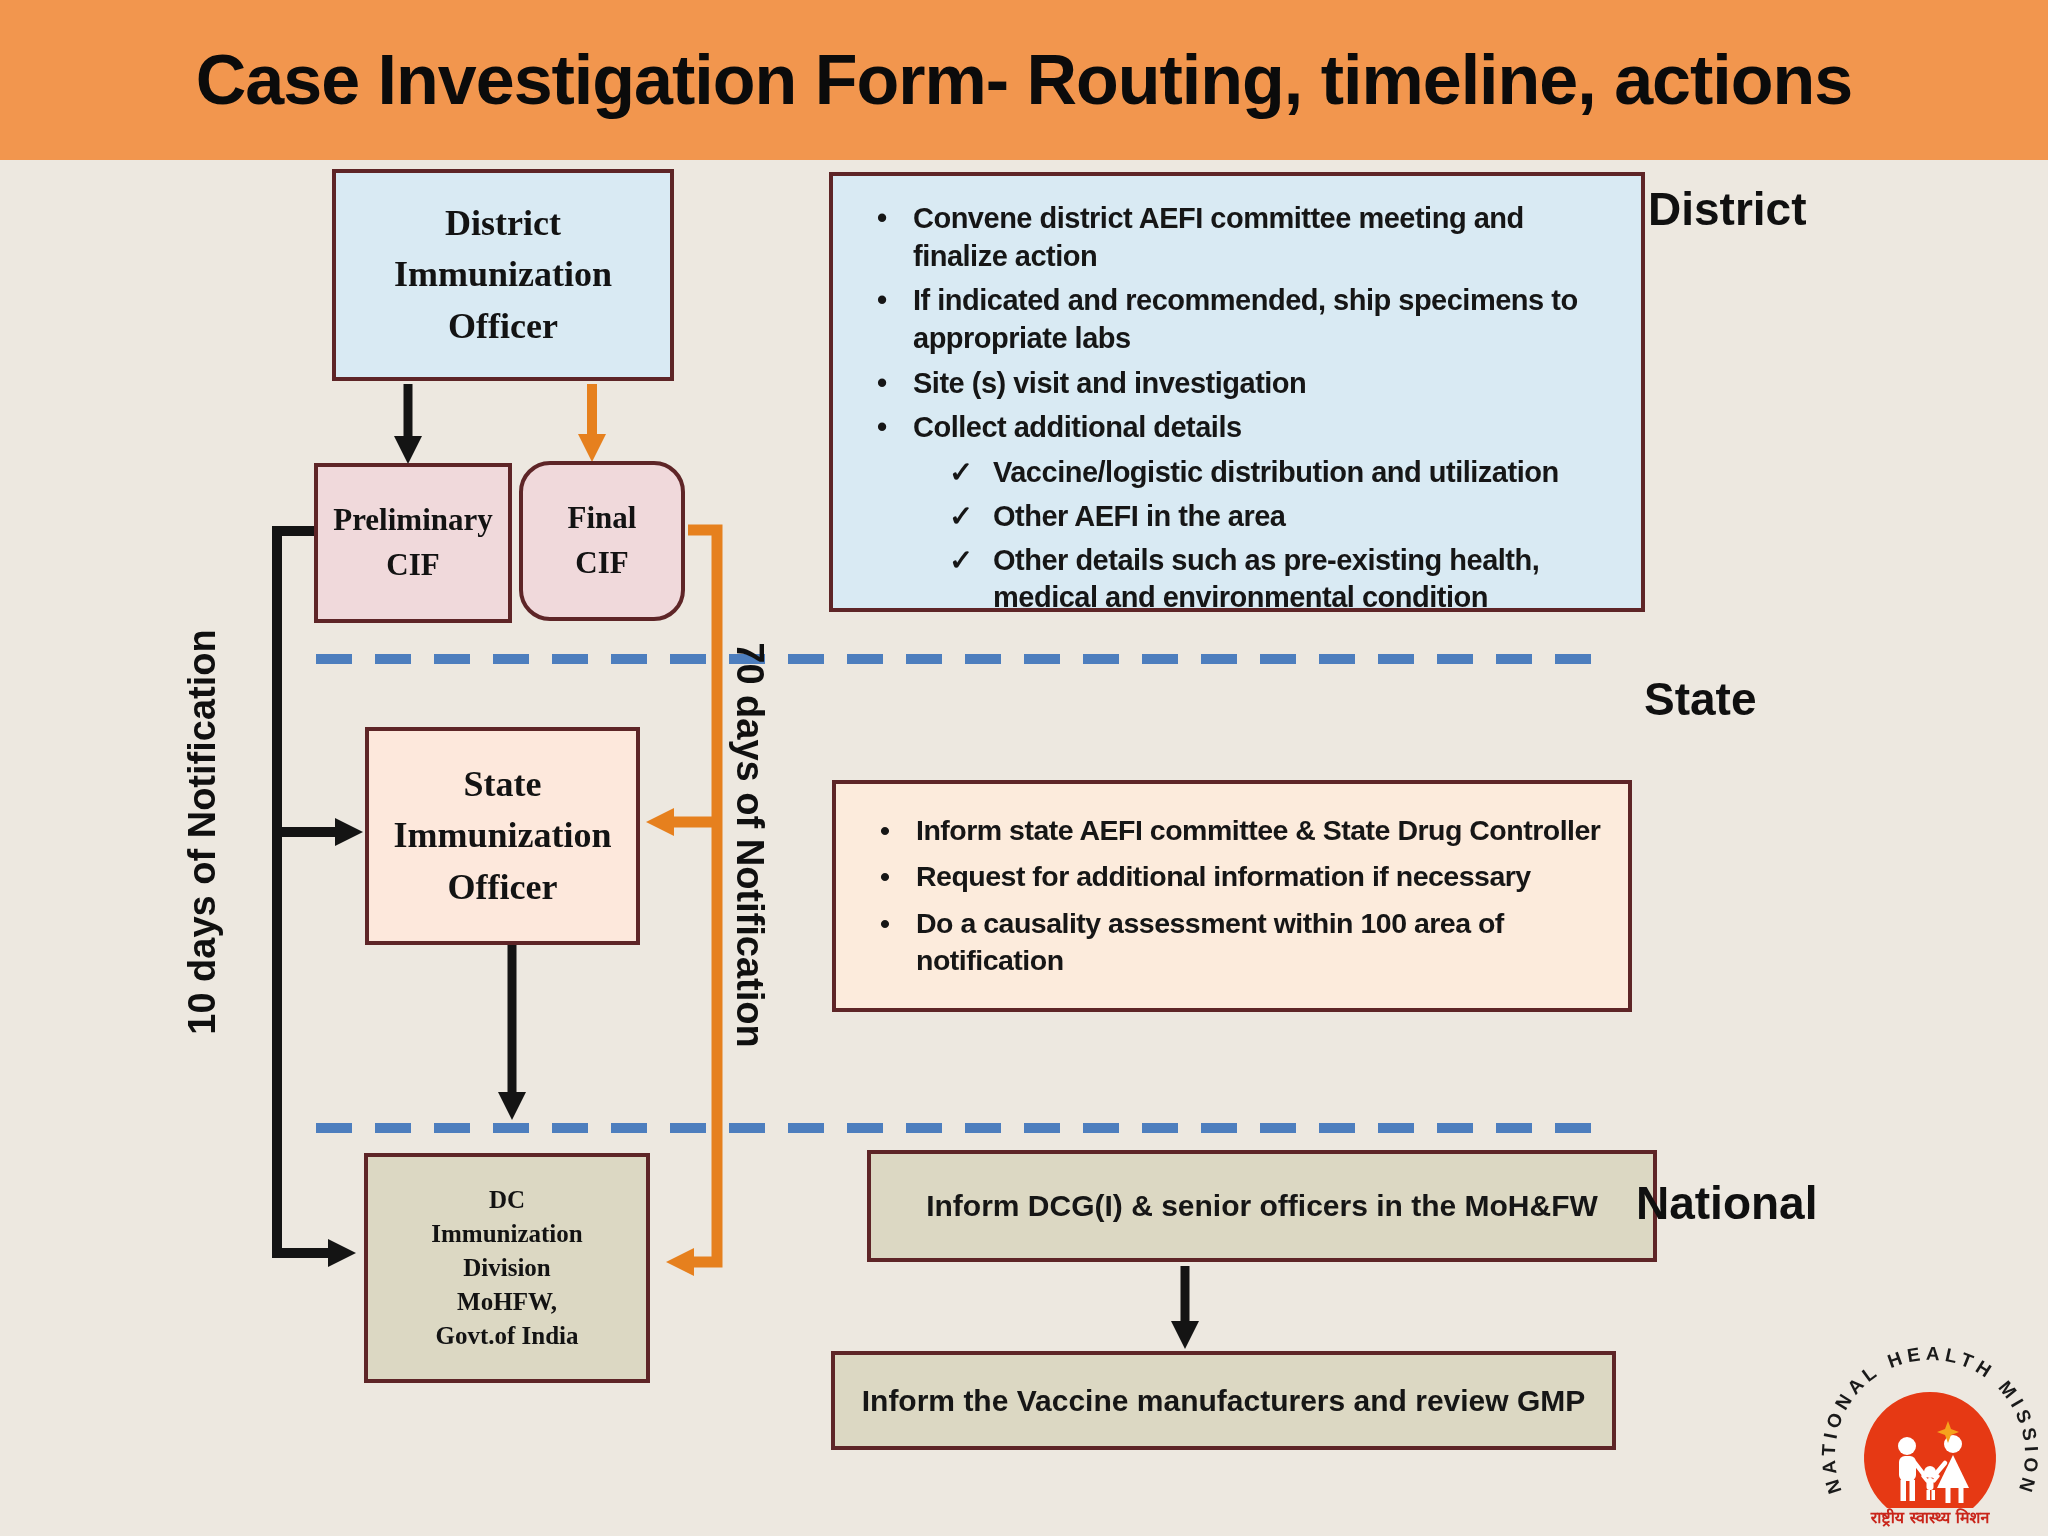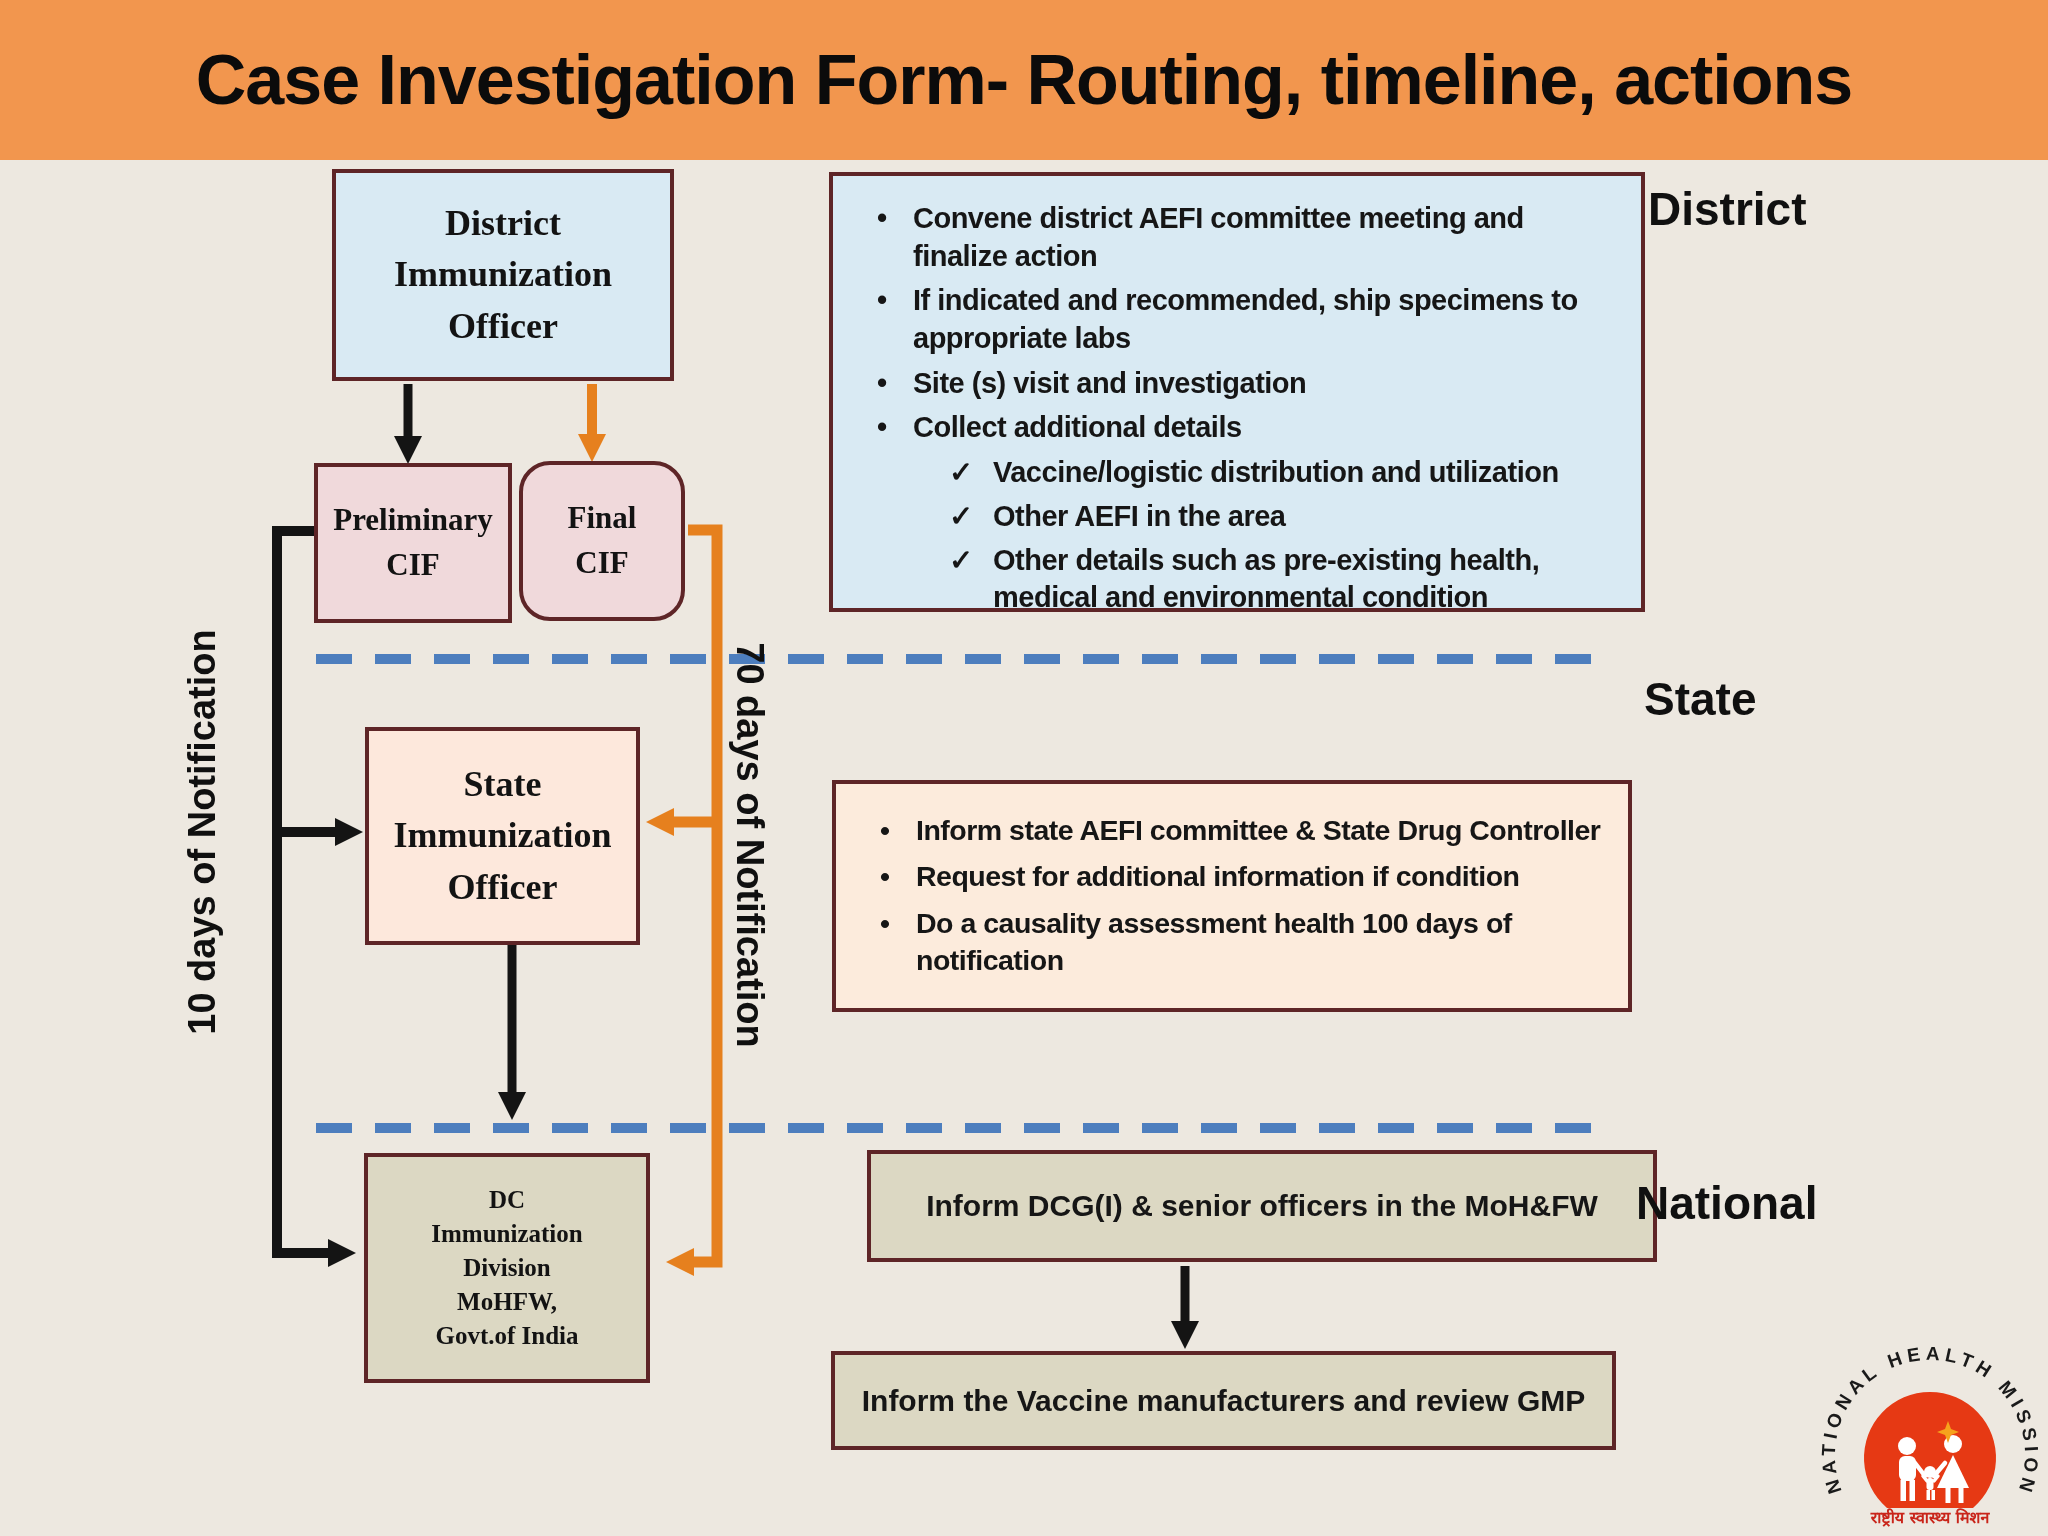--- a/index.html
+++ b/index.html
@@ -171,25 +171,25 @@
     </div>
   </div>
 
   <div class="panel panel-state">
     <div class="brow">
       <span class="bmark">•</span>
       <span class="btext">Inform state AEFI committee &amp; State Drug Controller</span>
     </div>
     <div class="brow">
       <span class="bmark">•</span>
-      <span class="btext">Request for additional information if condition</span>
-    </div>
-    <div class="brow">
-      <span class="bmark">•</span>
-      <span class="btext">Do a causality assessment health 100 days of notification</span>
+      <span class="btext">Request for additional information if necessary</span>
+    </div>
+    <div class="brow">
+      <span class="bmark">•</span>
+      <span class="btext">Do a causality assessment within 100 area of notification</span>
     </div>
   </div>
 
   <div class="panel panel-nat panel-nat1">
     <span>Inform DCG(I) &amp; senior officers in the MoH&amp;FW</span>
   </div>
   <div class="panel panel-nat panel-nat2">
     <span>Inform the Vaccine manufacturers and review GMP</span>
   </div>
 

